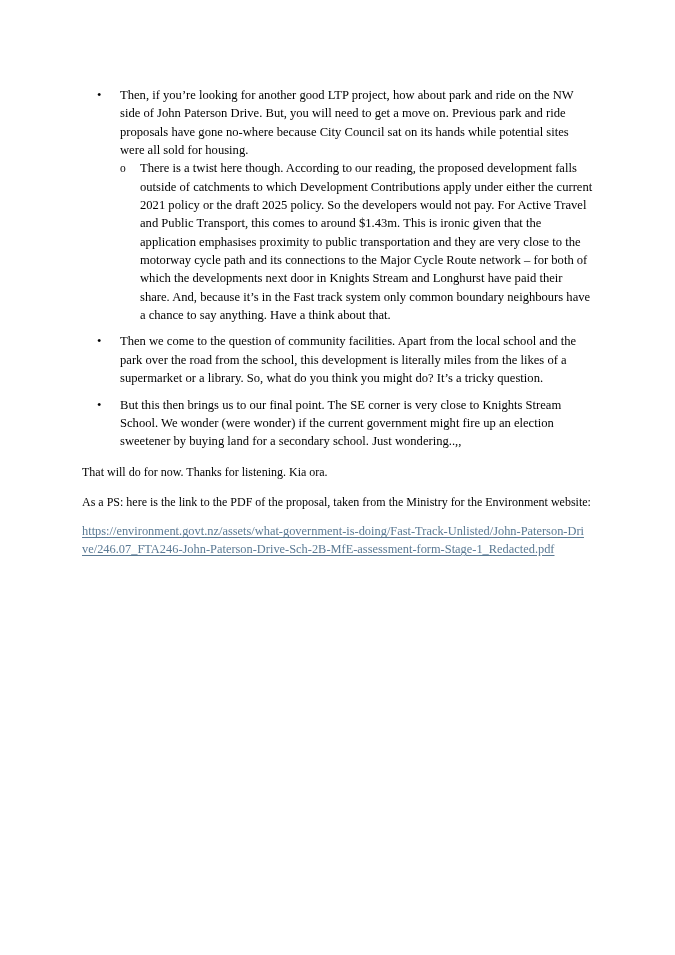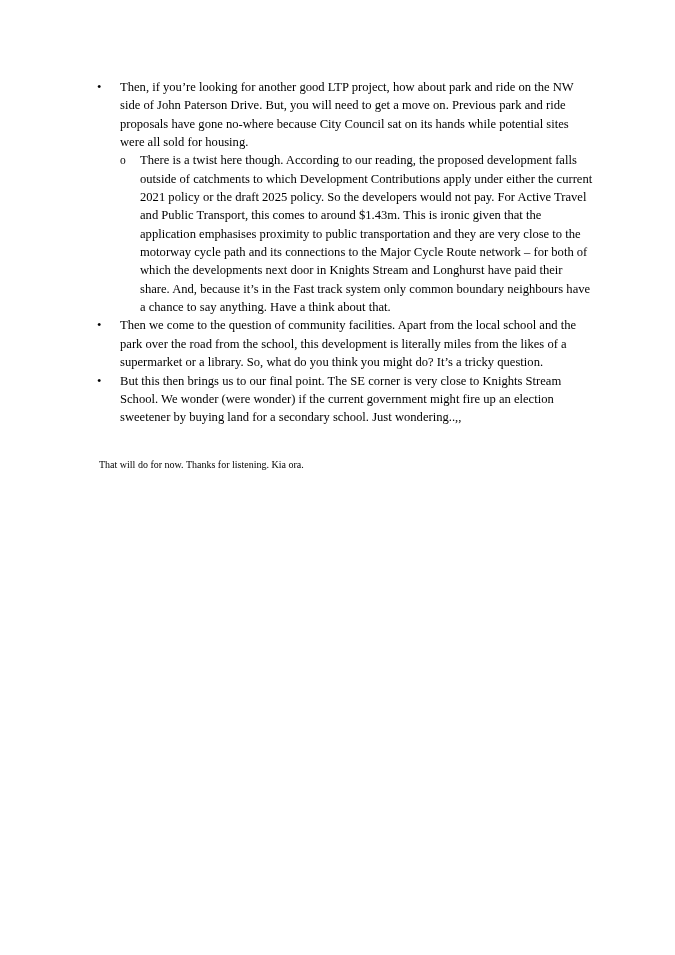--- a/index.html
+++ b/index.html
@@ -53,20 +53,21 @@
     position: absolute;
     left: 15px;
     top: 0;
     width: 12px;
     font-size: 12.6px;
     line-height: 18.35px;
     color: #000;
   }
   .bullet-item .para-text {
     display: block;
+    margin-top: 8px;
   }
 
   
   .sub-list {
     list-style: none;
     margin: 0;
     padding: 0;
   }
   .sub-item {
     position: relative;
@@ -81,23 +82,23 @@
     left: 28px;
     top: 0;
     width: 12px;
     font-size: 11.5px;
     line-height: 18.9px;
     color: #000;
   }
 
   
   .body-para {
-    font-size: 10px;
+    font-size: 12px;
     line-height: 18.4px;
-    margin: 17px;
+    margin: 0;
     color: #000;
   }
   .spacer-sm { height: 12px; }
 
   
   .link-block {
     font-size: 12.4px;
     line-height: 17.6px;
     color: #5b7a94;
     text-decoration: underline;
@@ -140,18 +141,20 @@
       </li>
 
     </ul>
 
     <div class="spacer-sm"></div>
 
     <p class="body-para">That will do for now. Thanks for listening. Kia ora.</p>
 
     <div class="spacer-sm"></div>
 
+    <p class="body-para">As a PS: here is the link to the PDF of the proposal, taken from the Ministry for the Environment website:</p>
 
     <div class="spacer-sm"></div>
 
+    <a class="link-block" href="#">https://environment.govt.nz/assets/what-government-is-doing/Fast-Track-Unlisted/John-Paterson-Drive/246.07_FTA246-John-Paterson-Drive-Sch-2B-MfE-assessment-form-Stage-1_Redacted.pdf</a>
 
   </div>
 </div>
 
 </body></html>

